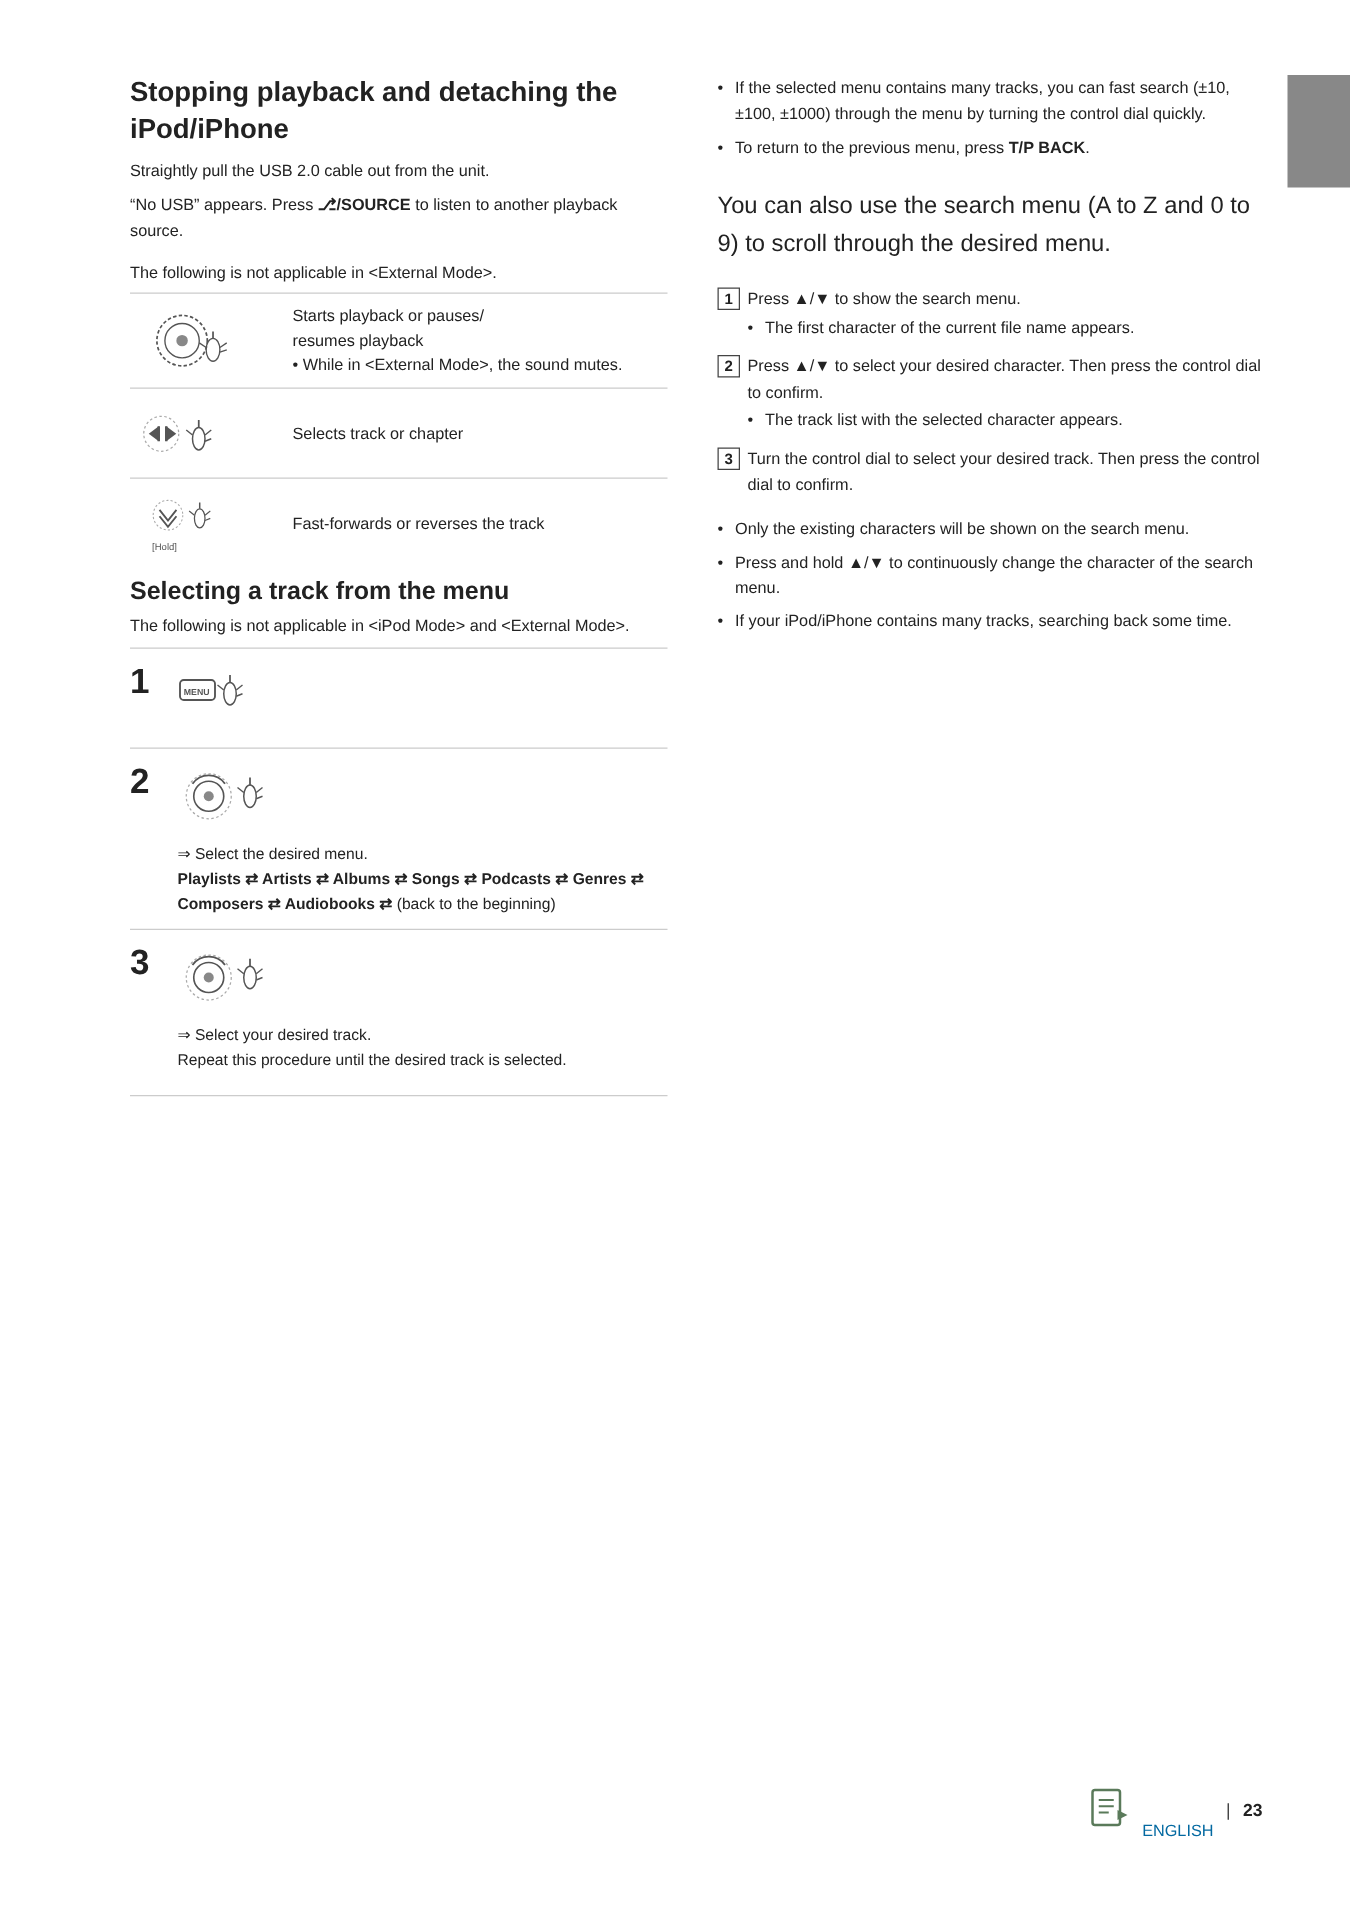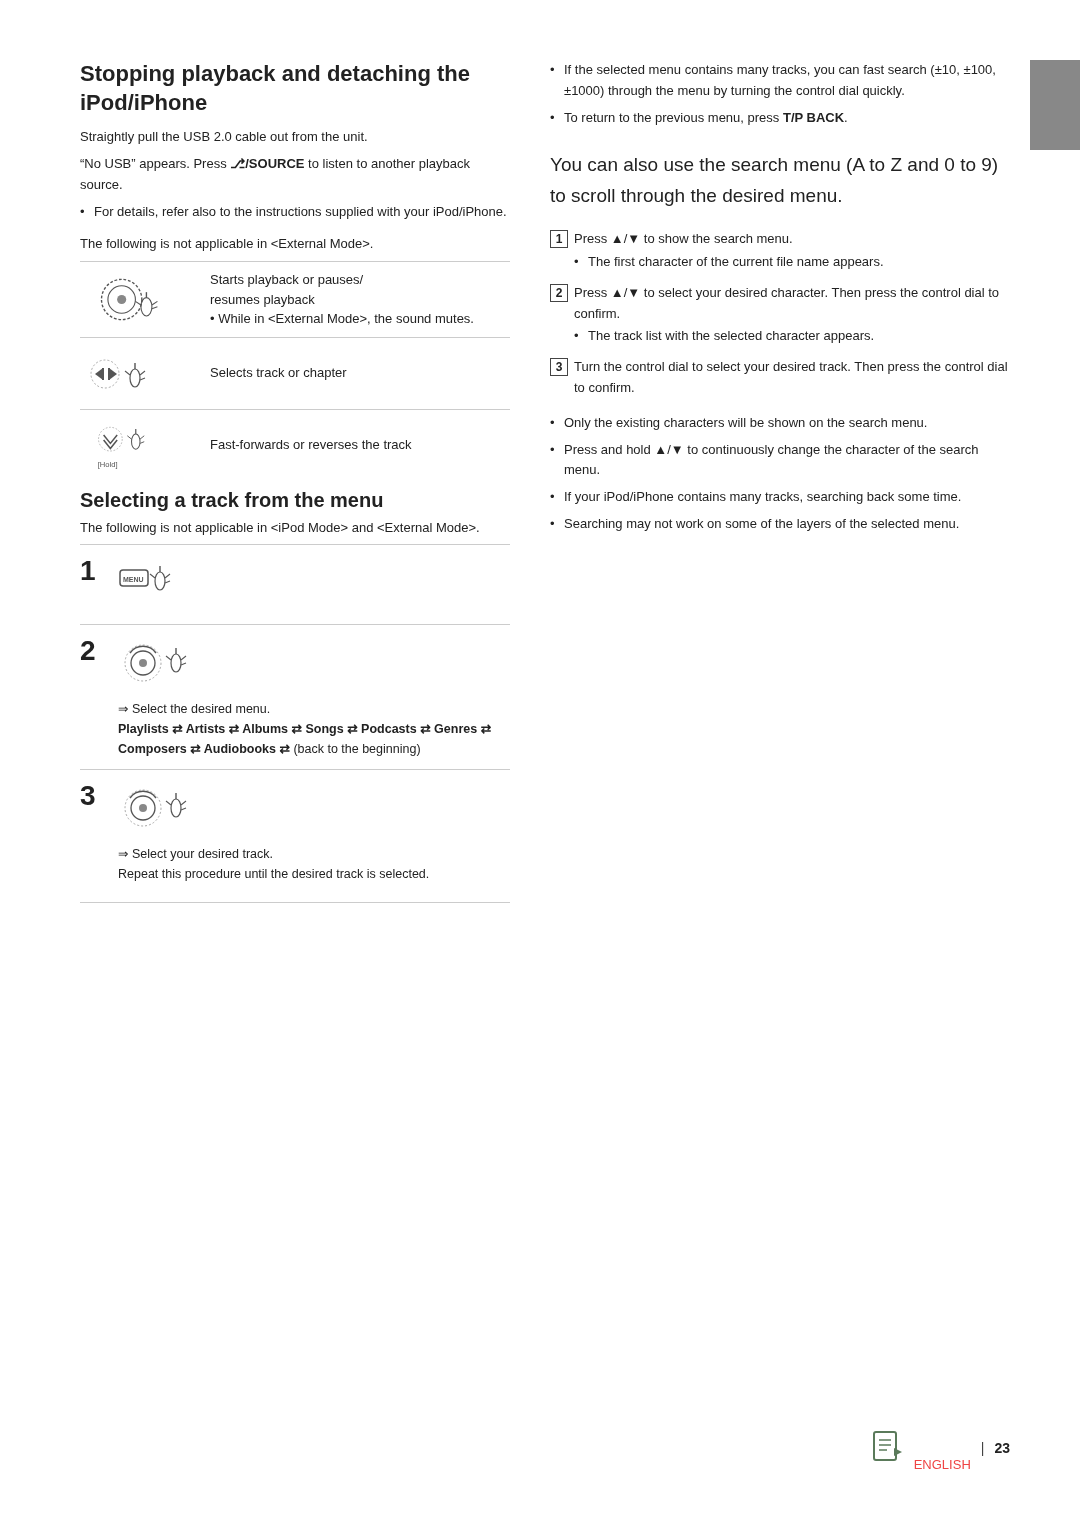--- a/index.html
+++ b/index.html
@@ -8,21 +8,21 @@
       font-family: Arial, Helvetica, sans-serif;
       font-size: 13px;
       color: #222;
       width: 1080px;
       min-height: 1532px;
       position: relative;
     }
     .page {
       width: 1080px;
       min-height: 1532px;
-      padding: 60px 70px 60px 80px;
+      padding: 60px 70px 60px 104px;
       display: flex;
       flex-direction: column;
       position: relative;
       border-radius: 21px;
     }
     .columns {
       display: flex;
       flex-direction: row;
       gap: 40px;
       flex: 1;
@@ -208,21 +208,21 @@
       margin-top: auto;
       gap: 10px;
     }
     .footer-icon {
       display: flex;
       align-items: center;
       justify-content: center;
     }
     .footer-text {
       font-size: 13px;
-      color: #ef4444;
+      color: #0369a1;
       margin-top: 34px;
     }
     .footer-page {
       font-size: 14px;
       font-weight: bold;
     }
     .footer-sep {
       font-size: 14px;
       color: #444;
     }
@@ -243,21 +243,20 @@
     <div class="left-col">
 
       <h2 class="section-title">Stopping playback and detaching the iPod/iPhone</h2>
 
       <p class="body-text">Straightly pull the USB 2.0 cable out from the unit.</p>
 
       <p class="body-text">
         <span>“No USB” appears. Press </span><strong>⎇/SOURCE</strong><span> to listen to another playback source.</span>
       </p>
 
-      <p class="bullet-item">For details, refer also to the instructions supplied with your iPod/iPhone.</p>
 
       <p class="note-text">The following is not applicable in &lt;External Mode&gt;.</p>
 
       <div class="icon-row">
         <div class="icon-img">
 
           <svg class="dial-hand-svg" viewBox="0 0 110 60">
 
             <circle cx="35" cy="30" r="22" fill="none" stroke="#555" stroke-width="1.5" stroke-dasharray="3,2"></circle>
             <circle cx="35" cy="30" r="15" fill="none" stroke="#555" stroke-width="1.2"></circle>
@@ -443,21 +442,20 @@
           </div>
         <div class="num-content">
           <span>Turn the control dial to select your desired track. Then press the control dial to confirm.</span>
         </div>
       </div>
 
       <div class="right-note-bullets">
         <p class="right-bullet">Only the existing characters will be shown on the search menu.</p>
         <p class="right-bullet">Press and hold ▲/▼ to continuously change the character of the search menu.</p>
         <p class="right-bullet">If your iPod/iPhone contains many tracks, searching back some time.</p>
-        <p class="right-bullet">Searching may not work on some of the layers of the selected menu.</p>
       </div>
 
     </div>
   </div>
 
   <div class="footer">
     <div class="footer-icon">
       <svg width="32" height="36" viewBox="0 0 32 36">
         <rect x="2" y="2" width="22" height="28" rx="2" fill="none" stroke="#5a7a5a" stroke-width="2"></rect>
         <line x1="7" y1="10" x2="19" y2="10" stroke="#5a7a5a" stroke-width="1.5"></line>

